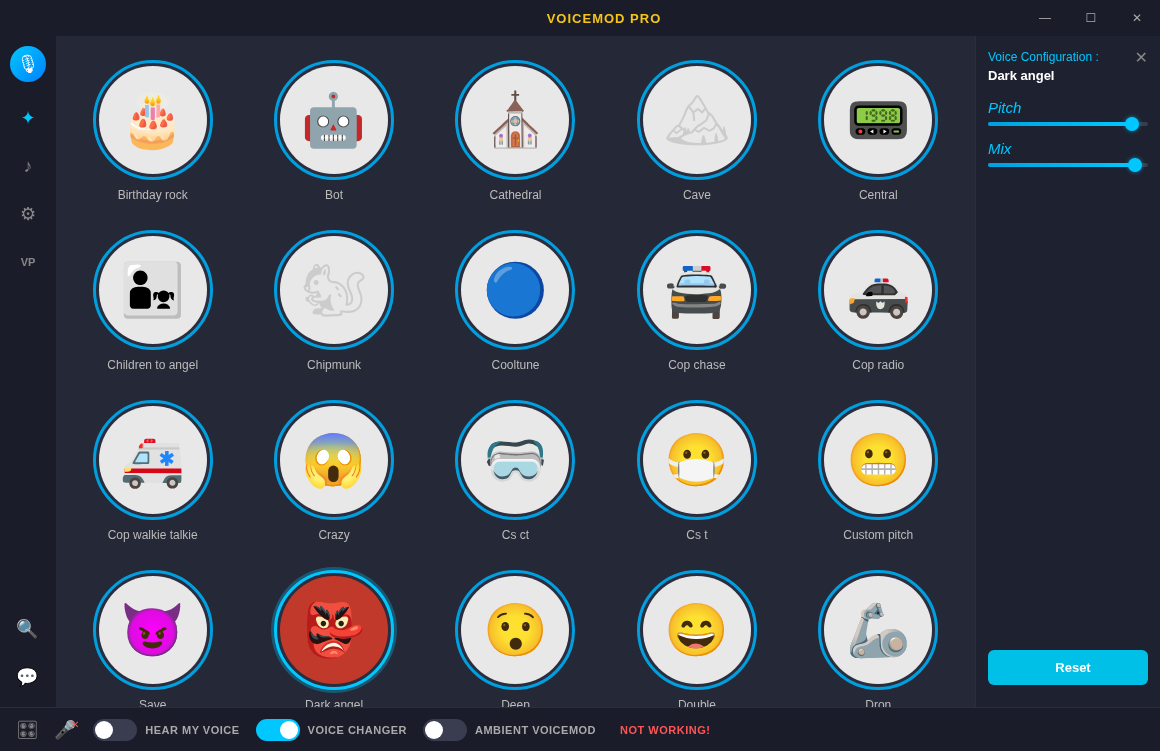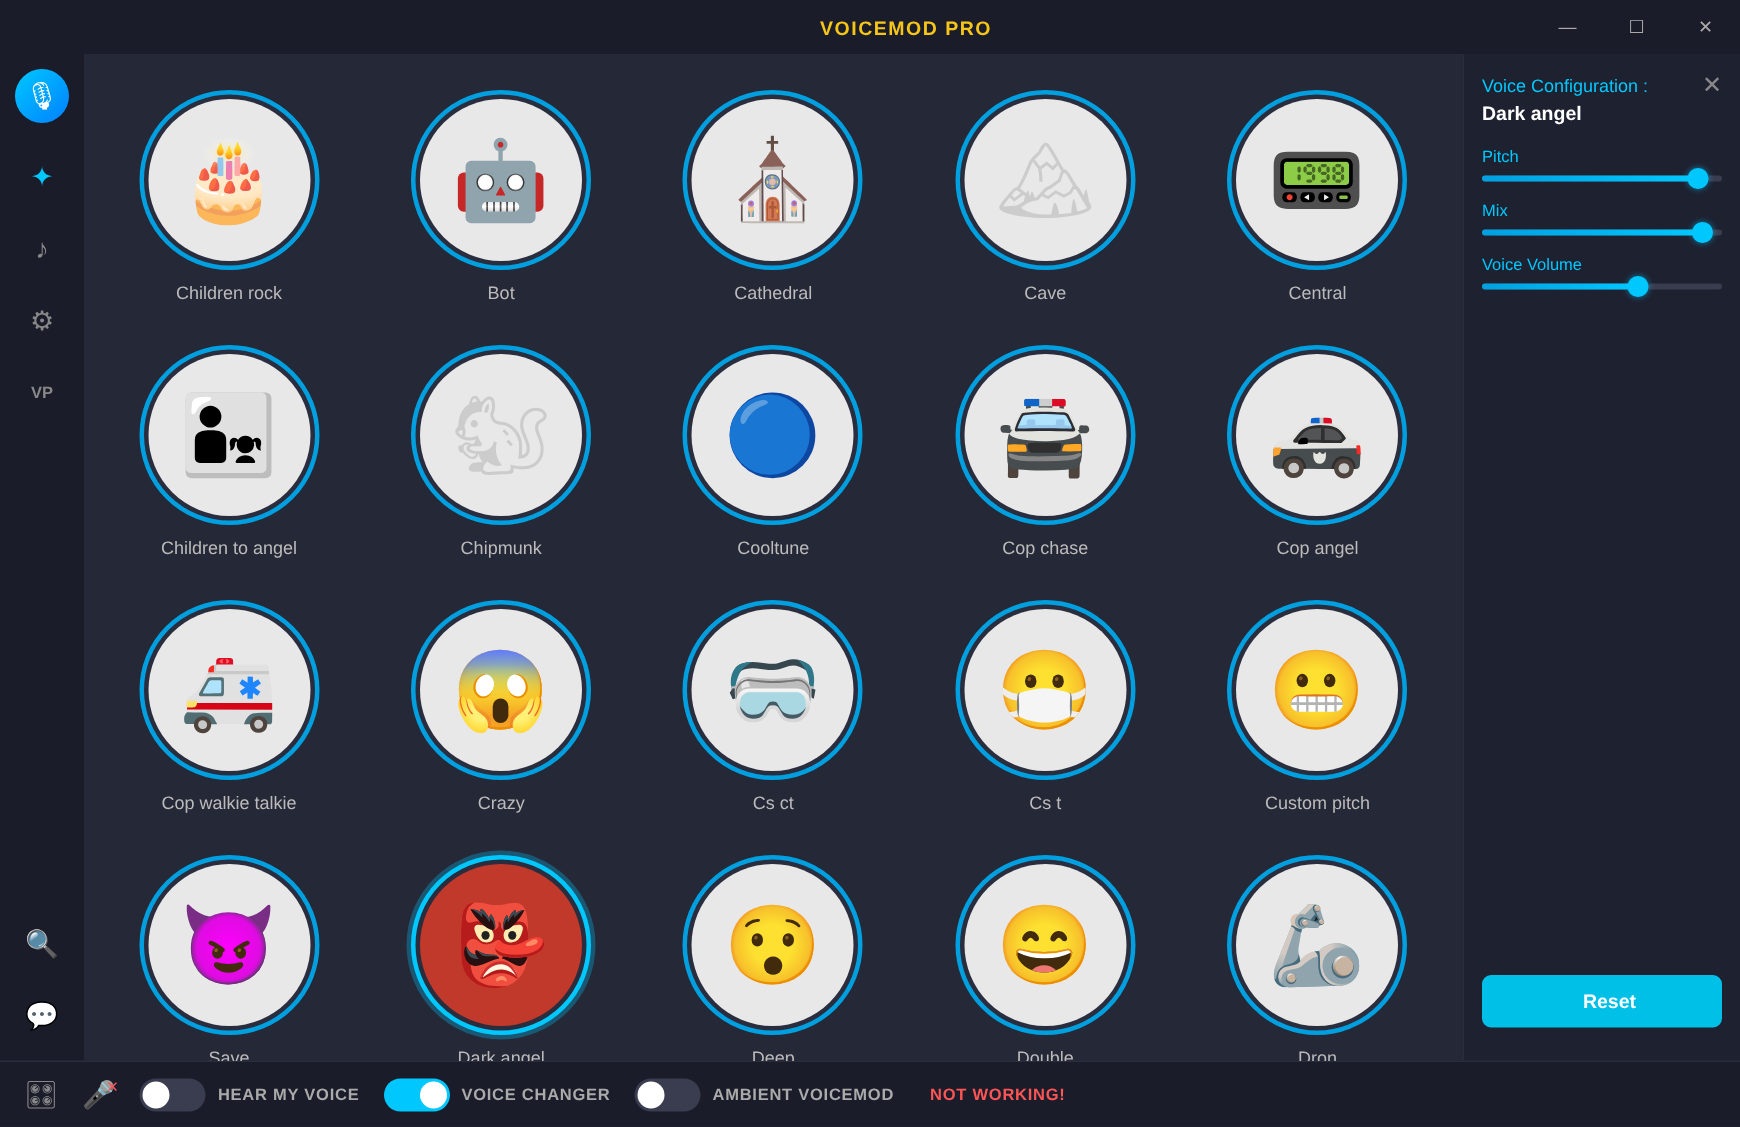--- a/index.html
+++ b/index.html
@@ -195,22 +195,23 @@
       cursor: pointer;
       font-size: 16px;
       line-height: 1;
     }
 
     .slider-section {
       margin-bottom: 14px;
     }
     .slider-label {
       color: #00c8ff;
-      font-size: 11px;
+      font-size: 15px;
       margin-bottom: 6px;
+      font-style: italic;
     }
     .slider-track {
       width: 100%;
       height: 4px;
       background: #3a3d50;
       border-radius: 2px;
       position: relative;
     }
     .slider-fill {
       height: 4px;
@@ -358,21 +359,21 @@
 
     <div class="voice-grid-container">
       <div class="voice-grid" id="voice-grid">
 
       <div class="voice-item">
     <div class="voice-circle">
       <div class="voice-circle-inner" style="background:#e8e8e8;">
         <span style="font-size:52px;">🎂</span>
       </div>
     </div>
-    <span class="voice-label">Children rock</span>
+    <span class="voice-label">Birthday rock</span>
   </div>
           <div class="voice-item">
     <div class="voice-circle">
       <div class="voice-circle-inner" style="background:#e8e8e8;">
         <span style="font-size:52px;">🤖</span>
       </div>
     </div>
     <span class="voice-label">Bot</span>
   </div>
           <div class="voice-item">
@@ -430,21 +431,21 @@
       </div>
     </div>
     <span class="voice-label">Cop chase</span>
   </div>
           <div class="voice-item">
     <div class="voice-circle">
       <div class="voice-circle-inner" style="background:#e8e8e8;">
         <span style="font-size:52px;">🚓</span>
       </div>
     </div>
-    <span class="voice-label">Cop angel</span>
+    <span class="voice-label">Cop radio</span>
   </div>
           <div class="voice-item">
     <div class="voice-circle">
       <div class="voice-circle-inner" style="background:#e8e8e8;">
         <span style="font-size:52px;">🚑</span>
       </div>
     </div>
     <span class="voice-label">Cop walkie talkie</span>
   </div>
           <div class="voice-item">
@@ -541,27 +542,20 @@
 
 
       <div class="slider-section">
         <div class="slider-label">Mix</div>
         <div class="slider-track">
           <div class="slider-fill" style="width:92%;"></div>
           <div class="slider-thumb" style="left:92%;"></div>
         </div>
       </div>
 
-      <div class="slider-section">
-        <div class="slider-label">Voice Volume</div>
-        <div class="slider-track">
-          <div class="slider-fill" style="width:65%;"></div>
-          <div class="slider-thumb" style="left:65%;"></div>
-        </div>
-      </div>
 
       <div class="right-panel-spacer"></div>
 
       <button class="btn-reset">Reset</button>
     </div>
 
   </div>
 </div>
 
 <div class="bottom-bar">

